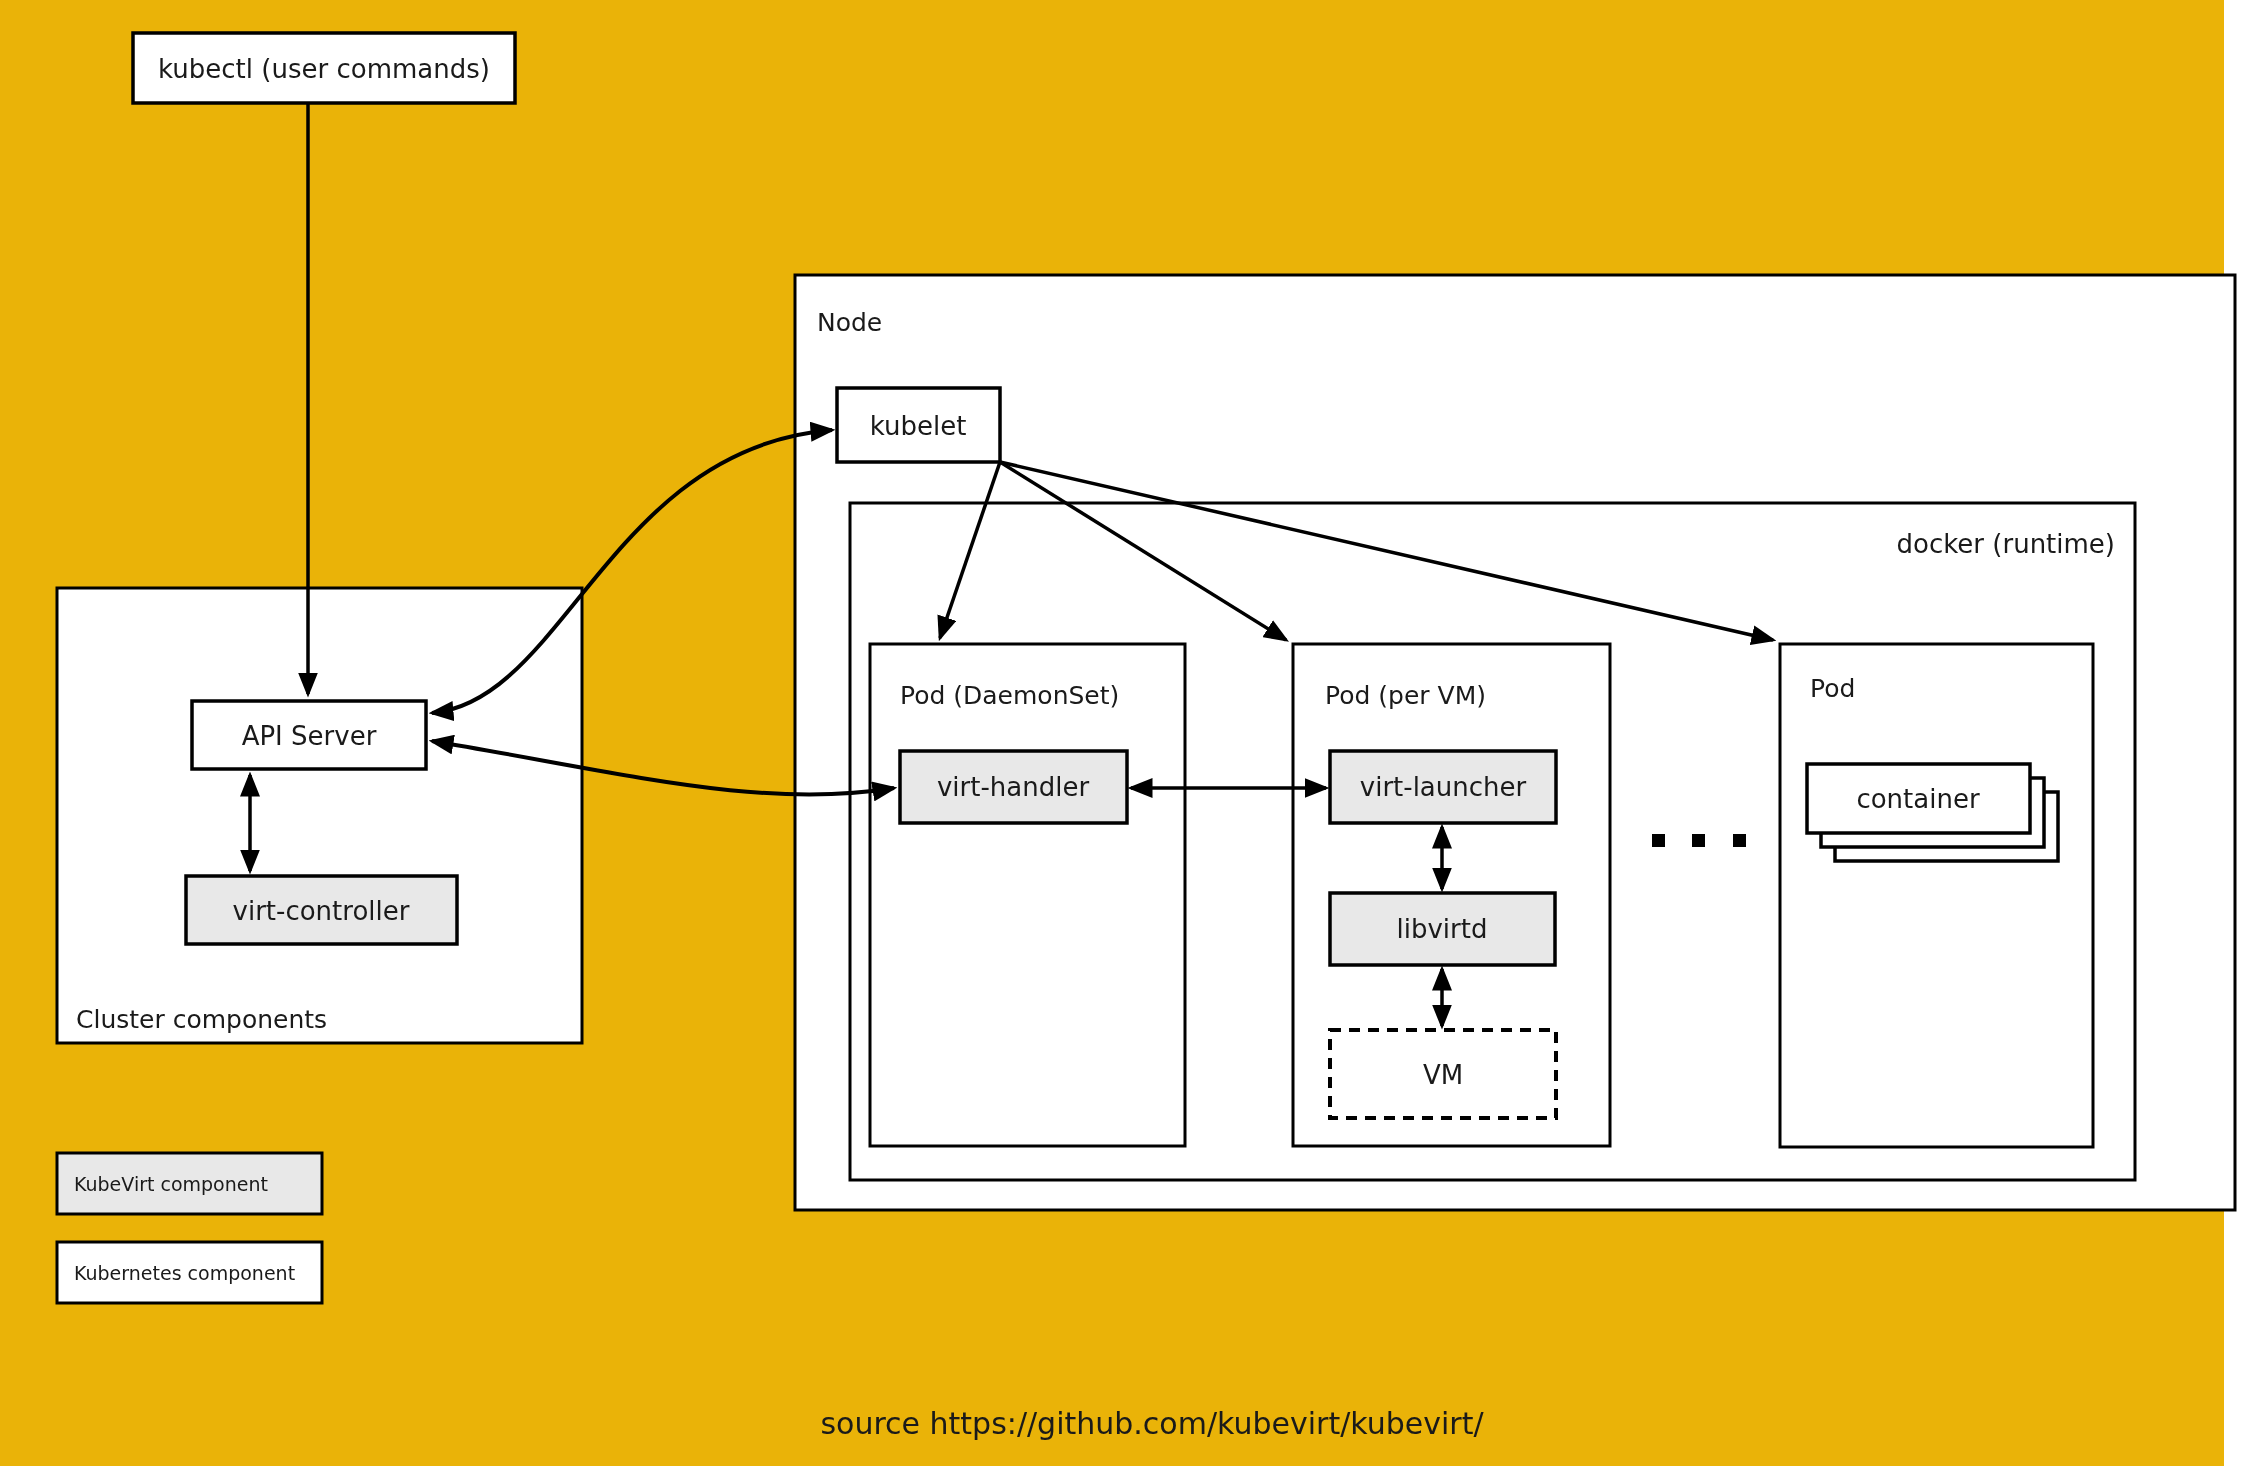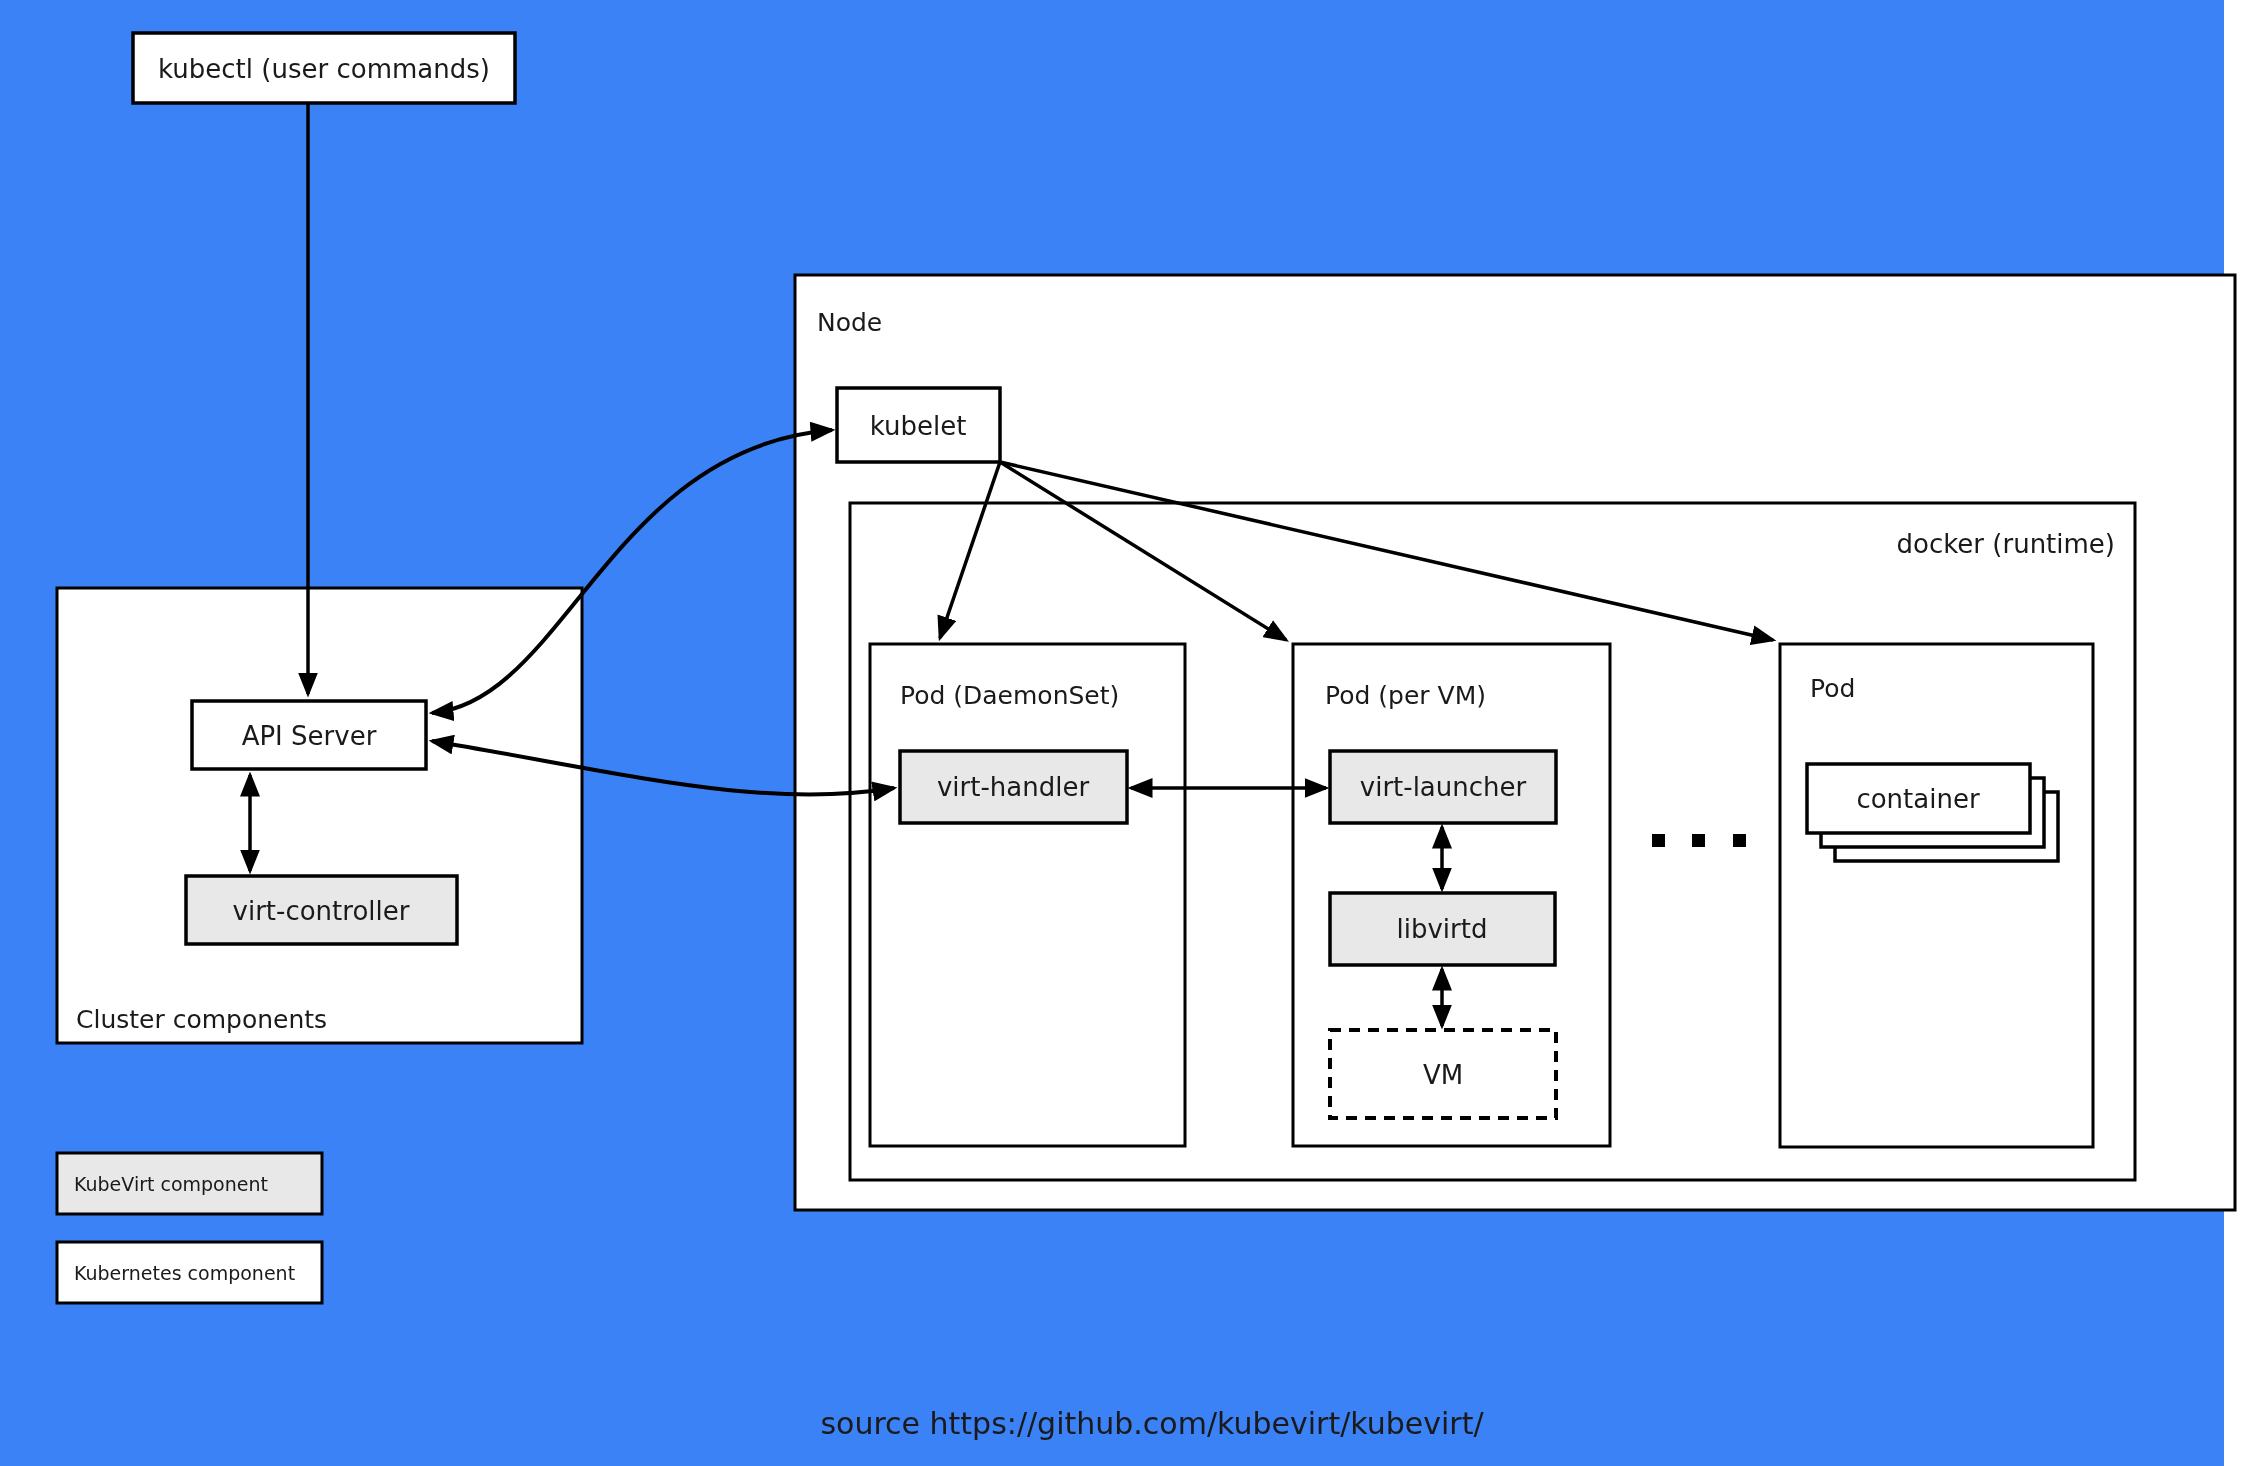--- a/index.html
+++ b/index.html
@@ -1,17 +1,17 @@
 <!DOCTYPE html>
 <html><head>
 <meta charset="utf-8">
 <style>
   html,body { margin:0; padding:0; background:#ffffff; }
   body { font-family:"DejaVu Sans", "Liberation Sans", sans-serif; }
-  .stage { position:relative; width:2224px; height:1466px; background:#3b82f6;text-align:center; }
+  .stage { position:relative; width:2224px; height:1466px; background:#eab308;text-align:center; }
   svg { display:block; }
   text { fill:#1a1a1a; }
   .box-label   { font-size:26px; }
   .title-label { font-size:25px; }
   .legend-label{ font-size:19px; }
   .source-label{ font-size:30px; }
 </style>
 </head>
 <body>
 

